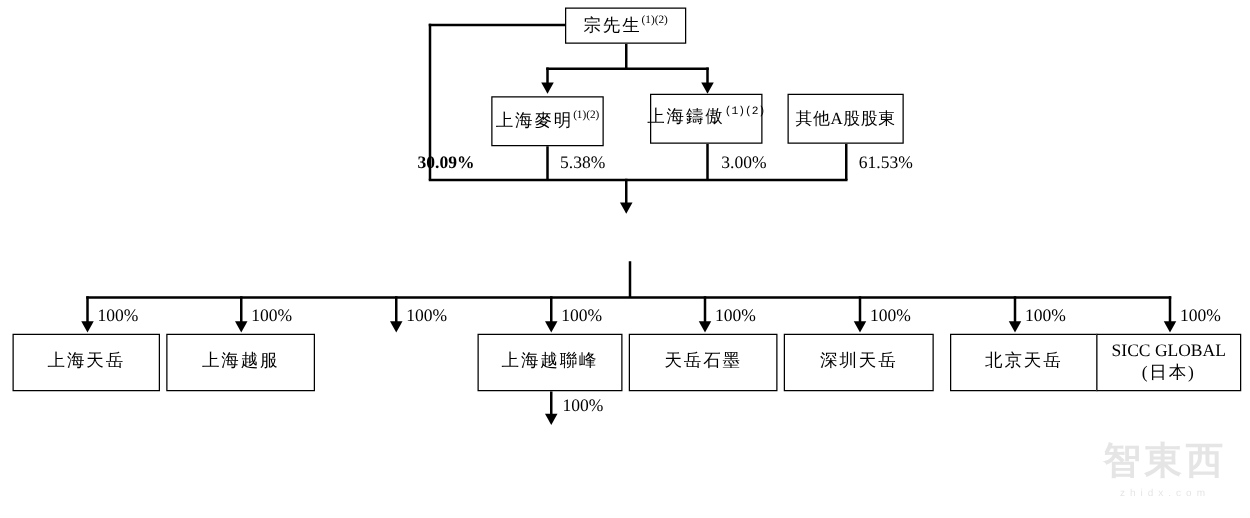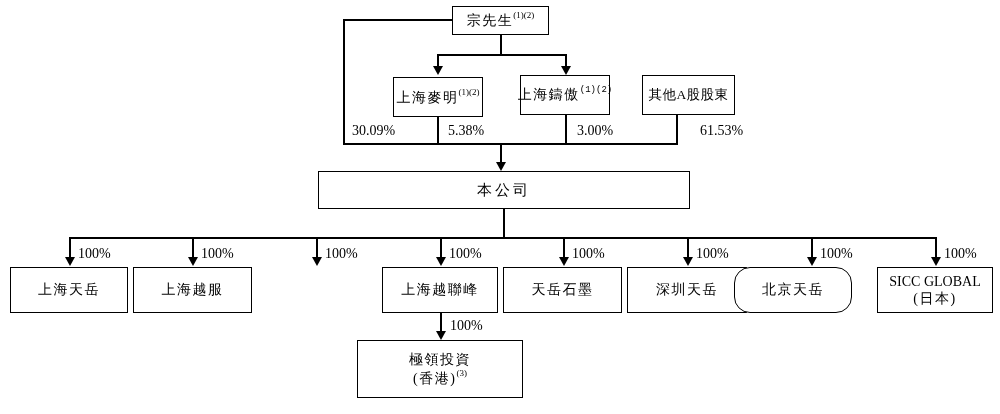--- a/index.html
+++ b/index.html
@@ -35,32 +35,32 @@
     border-right:5px solid transparent;
     border-top:9px solid #000;
   }
   .pct{position:absolute;font-size:14px;white-space:nowrap;}
 
   
   .b-root{left:452px;top:6px;width:97px;height:29px;}
   
   .b-l2a{left:393px;top:77px;width:90px;height:40px;}
   .b-l2b{left:520px;top:75px;width:90px;height:40px;font-family:Liberation Mono, monospace;}
-  .b-l2c{left:630px;top:75px;width:93px;height:40px;font-size:13.5px;letter-spacing:0.5px;margin-left:12px;}
+  .b-l2c{left:630px;top:75px;width:93px;height:40px;font-size:13.5px;letter-spacing:0.5px;}
   
   .b-co{left:318px;top:171px;width:372px;height:38px;font-size:15px;letter-spacing:3px;}
   
   .sub{top:267px;height:46px;}
   .s0{left:10px;width:118px;}
   .s1{left:133px;width:119px;}
   .s2{left:258px;width:119px;}
   .s3{left:382px;width:116px;}
   .s4{left:503px;width:119px;}
   .s5{left:627px;width:120px;}
-  .s6{left:734px;width:118px;border-radius:16px;}
+  .s6{left:760px;width:118px;}
   .s7{left:877px;width:116px;font-size:14px;letter-spacing:0;}
   
   .b-hk{left:357px;top:340px;width:166px;height:58px;}
 
   
   .h1{left:343px;top:19px;width:110px;}
   .v1{left:343px;top:19px;height:125px;}
   .v2{left:500px;top:35px;height:20px;}
   .h2{left:437px;top:54px;width:130px;}
   .v3{left:437px;top:54px;height:14px;}
@@ -76,24 +76,24 @@
   .v9{left:503px;top:209px;height:29px;}
   .bus2{left:69px;top:237px;width:868px;}
   .d0{left:69px;}  .d1{left:192px;} .d2{left:316px;} .d3{left:440px;}
   .d4{left:563px;} .d5{left:687px;} .d6{left:811px;} .d7{left:935px;}
   .drop{top:237px;height:22px;}
   .dh{top:257px;margin-left:-4px;}
   .v10{left:440px;top:313px;height:19px;}
   .ah4{left:436px;top:331px;}
 
   
-  .p0{left:352px;top:123px;}
+  .p0{left:334px;top:123px;font-weight:bold;}
   .p1{left:448px;top:123px;}
   .p2{left:577px;top:123px;}
-  .p3{left:687px;top:123px;margin-left:13px;}
+  .p3{left:687px;top:123px;}
   
   .q{top:246px;}
   .q0{left:78px;}  .q1{left:201px;} .q2{left:325px;} .q3{left:449px;}
   .q4{left:572px;} .q5{left:696px;} .q6{left:820px;} .q7{left:944px;}
   .q8{left:450px;top:318px;}
 
   
   .wm{
     position:absolute;left:868px;top:348px;width:128px;
     text-align:center;pointer-events:none;
@@ -163,23 +163,20 @@
   </div>
   <div class="box b-l2c">
     <span class="lbl"><span>其他A股股東</span></span>
   </div>
 
   <div class="pct p0">30.09%</div>
   <div class="pct p1">5.38%</div>
   <div class="pct p2">3.00%</div>
   <div class="pct p3">61.53%</div>
 
-  <div class="box b-co">
-    <span class="lbl">本公司</span>
-  </div>
 
   <div class="pct q q0">100%</div>
   <div class="pct q q1">100%</div>
   <div class="pct q q2">100%</div>
   <div class="pct q q3">100%</div>
   <div class="pct q q4">100%</div>
   <div class="pct q q5">100%</div>
   <div class="pct q q6">100%</div>
   <div class="pct q q7">100%</div>
   <div class="pct q8">100%</div>
@@ -200,19 +197,19 @@
     <span class="lbl">深圳天岳</span>
   </div>
   <div class="box sub s6 cjk">
     <span class="lbl">北京天岳</span>
   </div>
   <div class="box sub s7">
     <span class="lbl">SICC GLOBAL</span>
     <span class="lbl cjk">(日本)</span>
   </div>
 
-  <div class="box b-hk cjk">
-    <span class="lbl">極領投資</span>
-    <span class="lbl"><span>(香港)</span><sup>(3)</sup></span>
-  </div>
-
+
+  <div class="wm">
+    <div class="wm-text">智東西</div>
+    <div class="wm-sub">zhidx.com</div>
+  </div>
 
 </div>
 
 </body></html>

